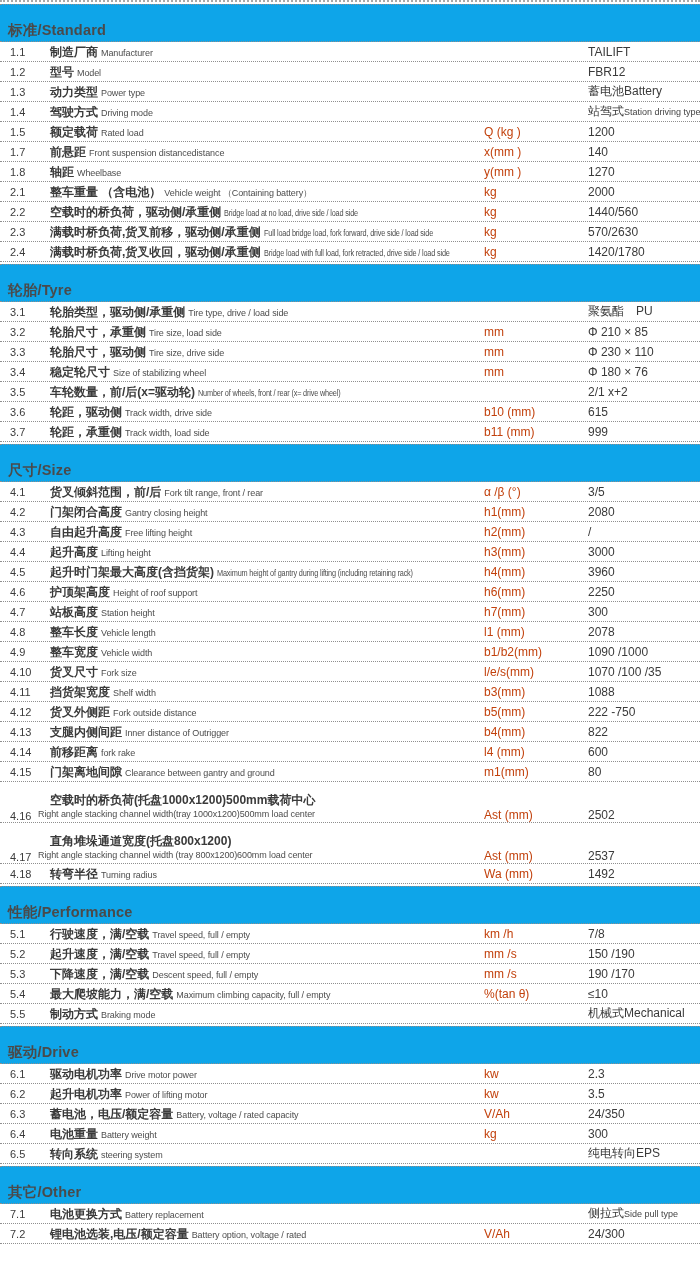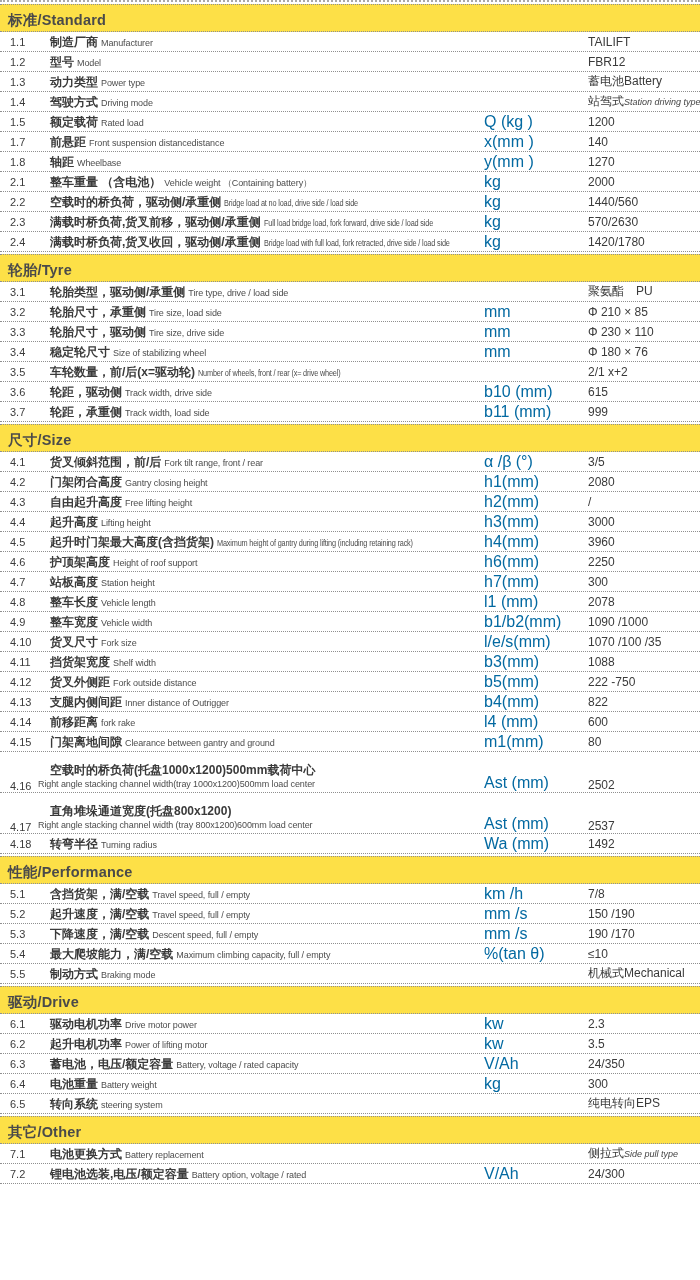--- a/index.html
+++ b/index.html
@@ -4,27 +4,27 @@
 <style>
   html,body{margin:0;padding:0;background:#ffffff;}
   body{
     width:700px;height:1280px;
     font-family:"Liberation Sans", sans-serif;
     color:#3b3b3b;
     overflow:hidden;
   }
   .top-line{border-top:2px dotted #a8a8a8;height:0;}
   .section-header{
-    background:#fde047;
+    background:#0ea5e9;
     color:#4a4a4a;
     font-size:14.5px;
     font-weight:600;
     height:22px;
     line-height:22px;
-    padding:4px 0 0 8px;
+    padding:14px 0 0 8px;
     margin-top:2px;
     border-top:1px dotted #8f8f8f;
     border-bottom:1px dotted #8f8f8f;
     letter-spacing:.2px;
   }
   .row{
     display:flex;
     align-items:center;
     min-height:20px;
     border-bottom:1px dotted #8f8f8f;
@@ -44,29 +44,29 @@
   .label .en.condensed{
     display:inline-block;
     font-size:8.5px;
     letter-spacing:-0.2px;
     transform:scaleX(0.86);
     transform-origin:left center;
     vertical-align:baseline;
   }
   .row .unit{
     flex:none;width:104px;
-    font-size:16px;font-weight:500;color:#0369a1;
+    font-size:12px;font-weight:500;color:#c2410c;
     white-space:nowrap;
   }
   .row .value{
     flex:none;width:112px;
     font-size:12px;font-weight:500;color:#3a3a3a;
     white-space:nowrap;overflow:hidden;
   }
-  .value .sub{font-size:9px;font-weight:400;color:#444;font-style:italic;}
+  .value .sub{font-size:9px;font-weight:400;color:#444;}
   
   .row.stacked{align-items:flex-end;min-height:41px;}
   .row.stacked .label{white-space:normal;padding-top:3px;padding-bottom:3px;}
   .row.stacked .label .zh{display:block;}
   .row.stacked .label .en{display:block;margin-left:0;transform:none;font-size:9px;}
   .row.stacked .unit,.row.stacked .value{padding-top:5px;}
 </style>
 </head>
 <body>
 
@@ -293,21 +293,21 @@
     </div>
     <div class="row">
       <span class="idx">4.18</span>
       <span class="label"><span class="zh">转弯半径</span><span class="en">Turning radius</span></span>
       <span class="unit">Wa (mm)</span>
       <span class="value"><span>1492</span></span>
     </div>
     <div class="section-header">性能/Performance</div>
     <div class="row">
       <span class="idx">5.1</span>
-      <span class="label"><span class="zh">含挡货架，满/空载</span><span class="en">Travel speed, full / empty</span></span>
+      <span class="label"><span class="zh">行驶速度，满/空载</span><span class="en">Travel speed, full / empty</span></span>
       <span class="unit">km /h</span>
       <span class="value"><span>7/8</span></span>
     </div>
     <div class="row">
       <span class="idx">5.2</span>
       <span class="label"><span class="zh">起升速度，满/空载</span><span class="en">Travel speed, full / empty</span></span>
       <span class="unit">mm /s</span>
       <span class="value"><span>150 /190</span></span>
     </div>
     <div class="row">

